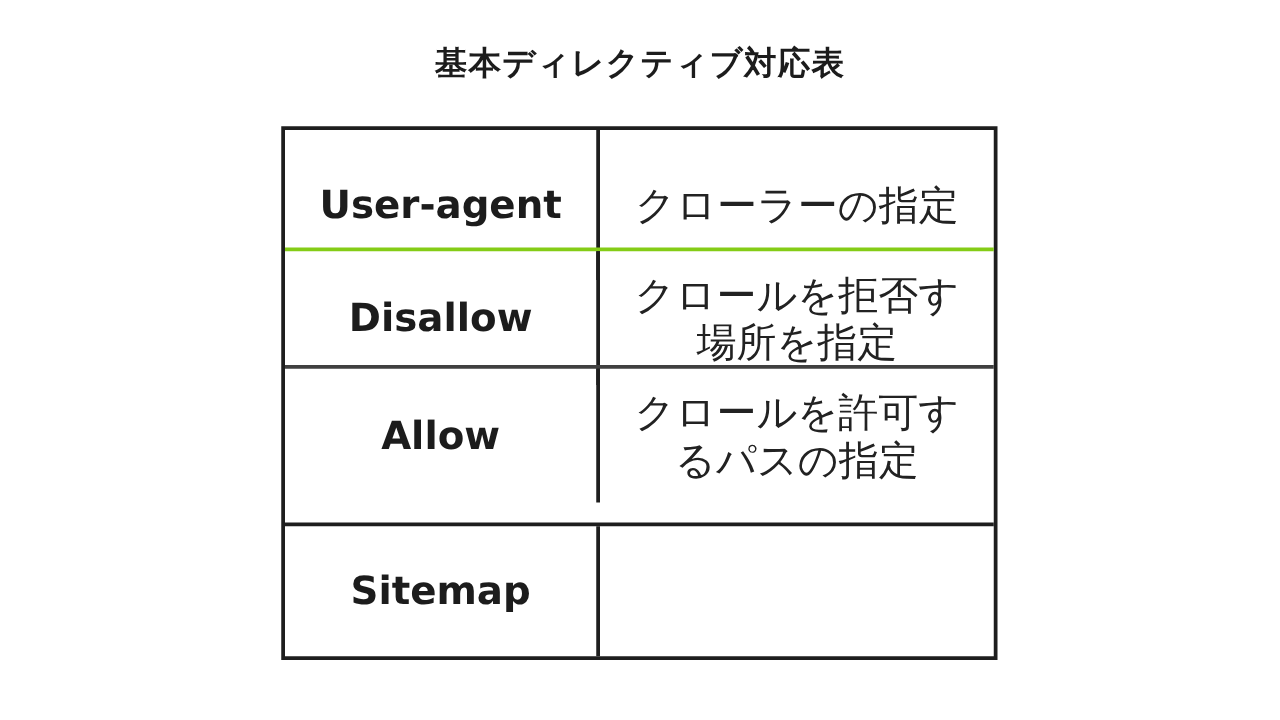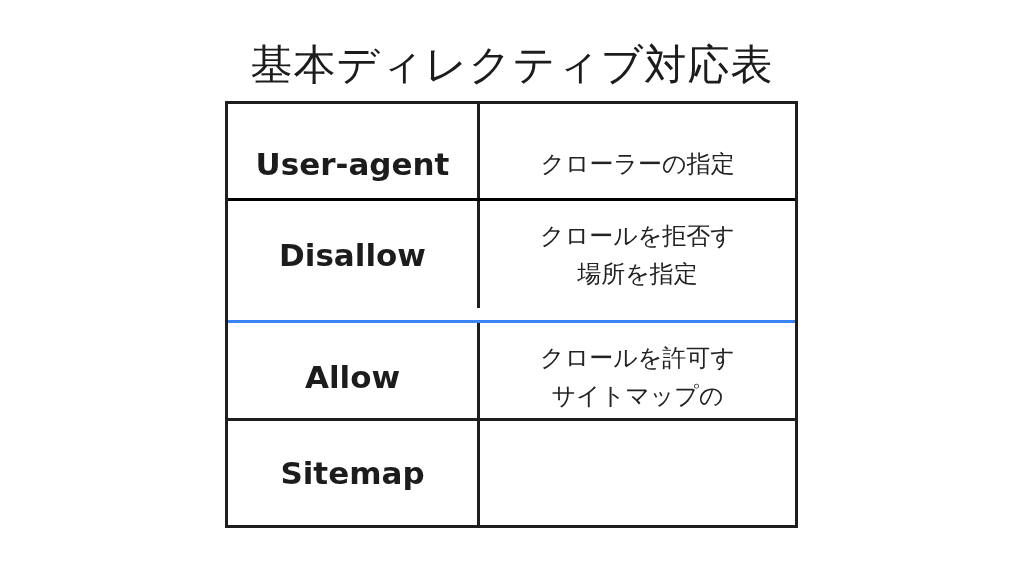--- a/index.html
+++ b/index.html
@@ -12,25 +12,25 @@
       height: 576px;
       position: relative;
       overflow: hidden;
       font-family: "DejaVu Sans", "Liberation Sans", sans-serif;
       color: #1e1e1e;
     }
     .title {
       position: absolute;
       left: 0;
       width: 1024px;
-      top: 40px;
+      top: 26px;
       height: 50px;
       text-align: center;
-      font-size: 42px;
-      font-weight: normal;
+      font-size: 26px;
+      font-weight: bold;
       line-height: 50px;
       letter-spacing: 1px;
       color: #1c1c1c;
     }
     .table {
       position: absolute;
       left: 225px;
       top: 101px;
       width: 573px;
       height: 427px;
@@ -38,42 +38,42 @@
       border: 3px solid #1e1e1e;
     }
     .row {
       position: absolute;
       left: 0;
       width: 567px;
       display: flex;
       box-sizing: border-box;
     }
     .row.r0 { top: 0; height: 120px; }
-    .row.r1 { top: 94px; height: 110px; border-top: 3px solid #000000; }
-    .row.r2 { top: 216px; height: 110px; border-top: 3px solid #3b82f6; }
+    .row.r1 { top: 94px; height: 110px; border-top: 3px solid #84cc16; }
+    .row.r2 { top: 188px; height: 110px; border-top: 3px solid #404040; }
     .row.r3 { top: 314px; height: 107px; border-top: 3px solid #1e1e1e; align-items: flex-end; }
     .cell {
       display: flex;
       align-items: center;
       justify-content: center;
       text-align: center;
       box-sizing: border-box;
       height: 100%;
     }
     .cell.key {
       width: 252px;
       border-right: 3px solid #1e1e1e;
       font-family: "DejaVu Sans", "Liberation Sans", sans-serif;
       font-weight: bold;
       font-size: 31px;
       color: #1c1c1c;
     }
     .cell.val {
       width: 315px;
-      font-size: 24px;
+      font-size: 32px;
       line-height: 38px;
       color: #222222;
       padding: 0 10px;
       white-space: pre-line;
     }
   </style>
 </head>
 <body>
 
 <div class="title">基本ディレクティブ対応表</div>
@@ -84,18 +84,18 @@
     <div class="cell val">クローラーの指定</div>
   </div>
   <div class="row r1">
     <div class="cell key">Disallow</div>
     <div class="cell val">クロールを拒否す
 場所を指定</div>
   </div>
   <div class="row r2">
     <div class="cell key">Allow</div>
     <div class="cell val">クロールを許可す
-サイトマップの</div>
+るパスの指定</div>
   </div>
   <div class="row r3">
     <div class="cell key">Sitemap</div>
   </div>
 </div>
 
 </body></html>

